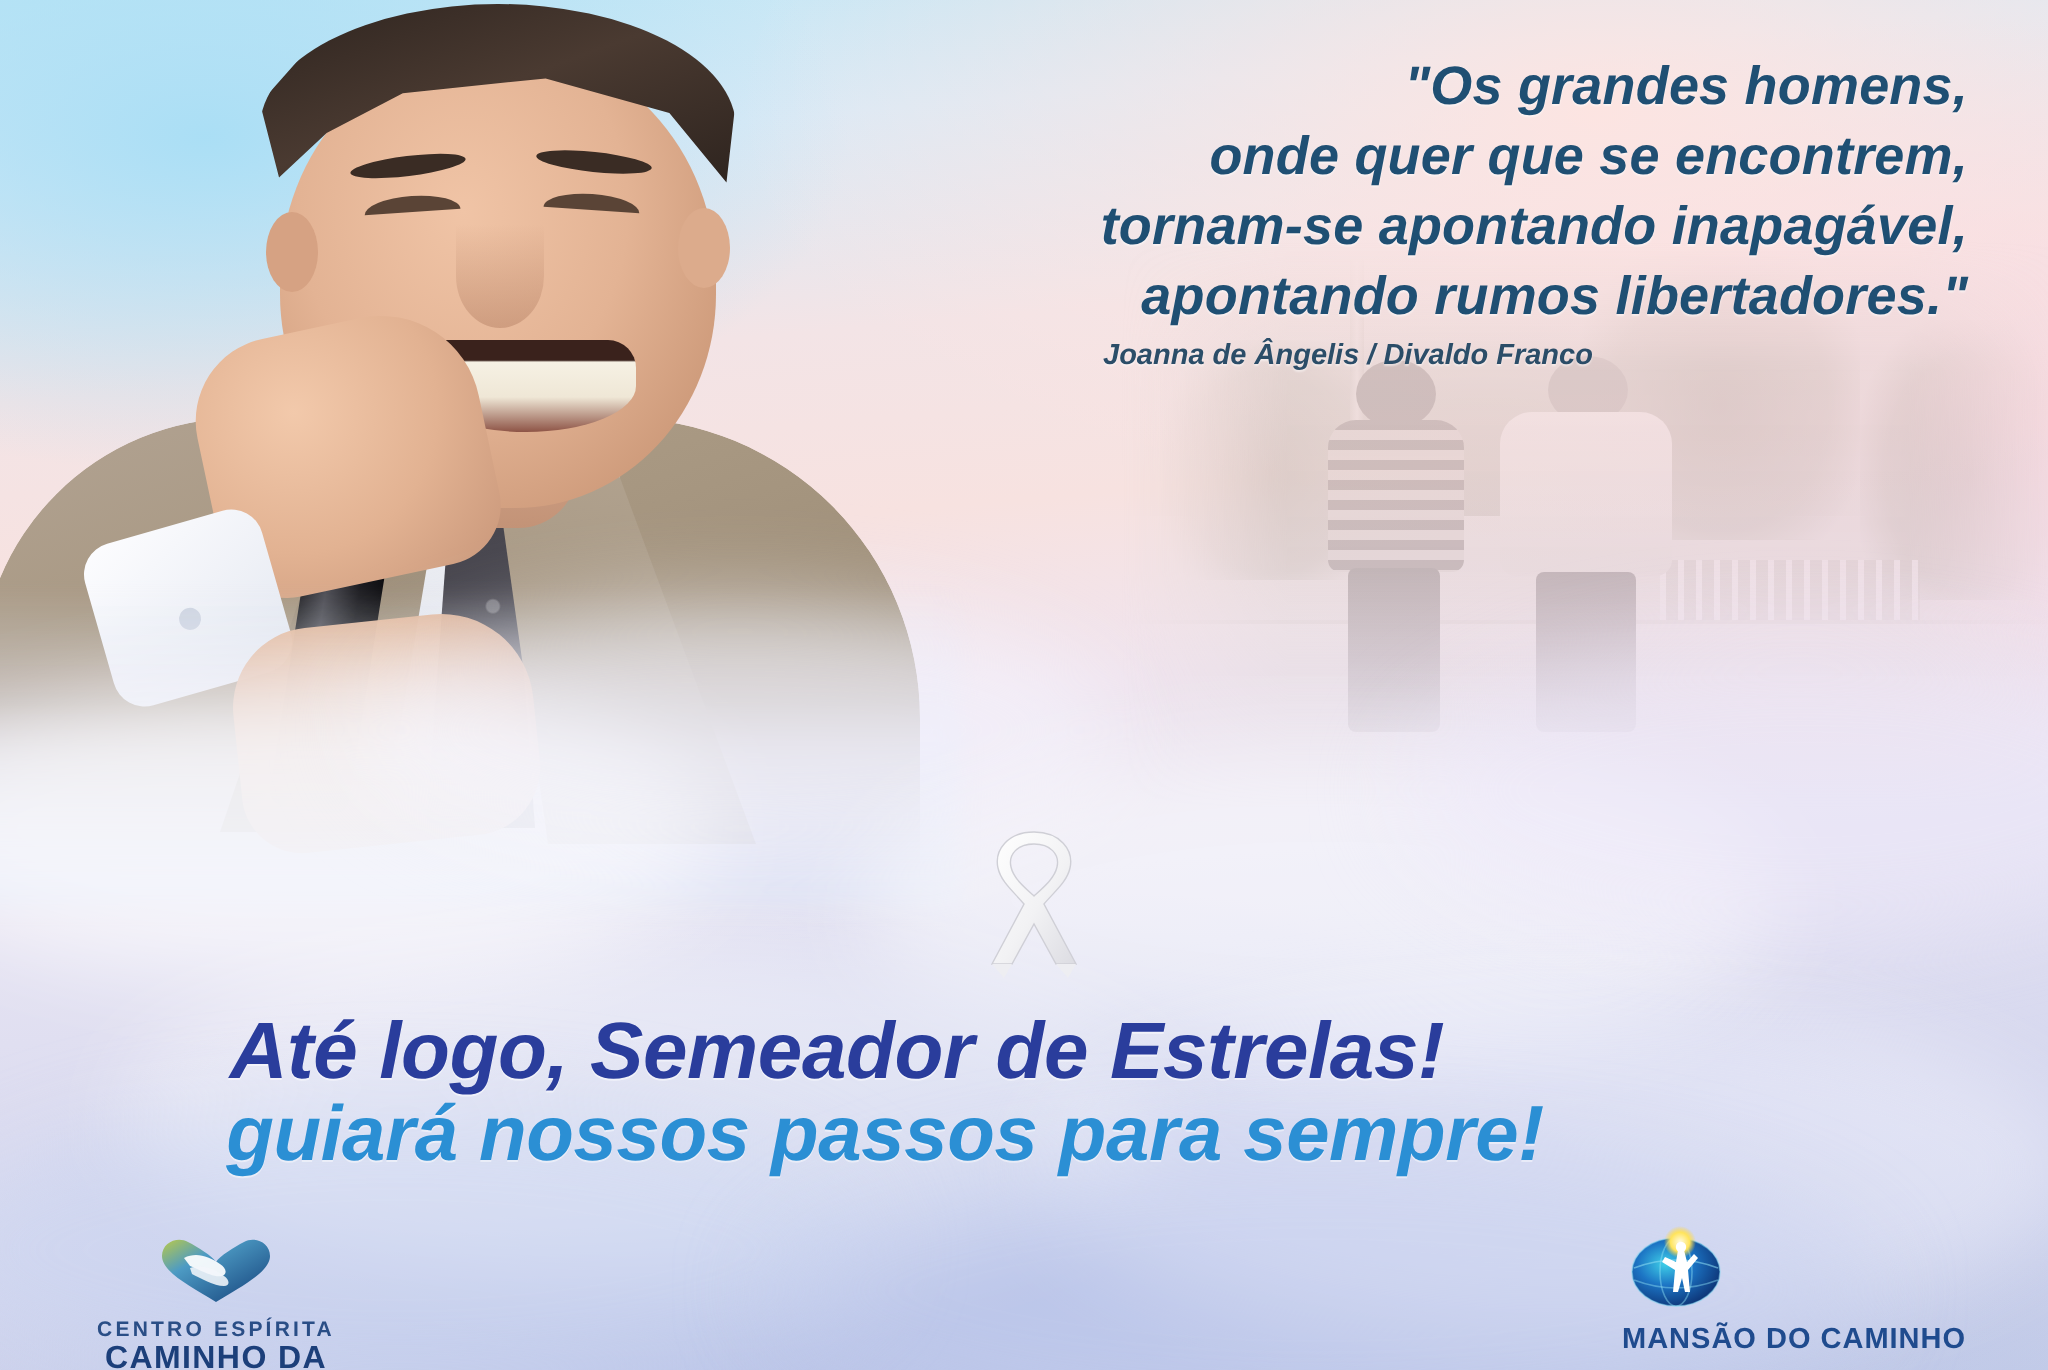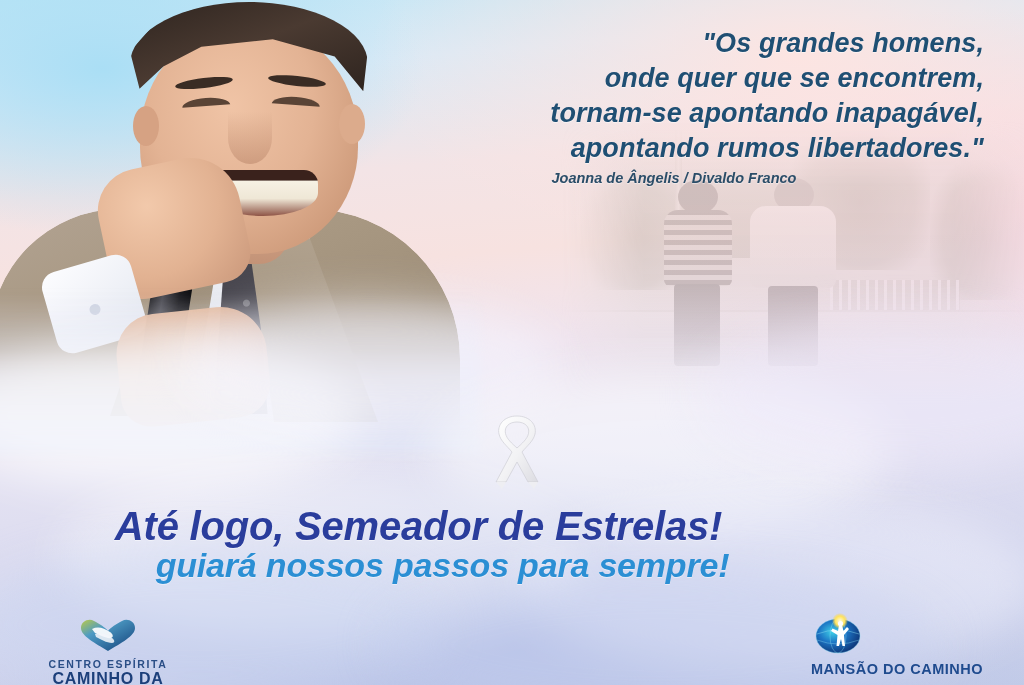--- a/index.html
+++ b/index.html
@@ -206,21 +206,21 @@
     position:absolute; left:0; top:486px; width:837px; text-align:center;
     font-style:italic; font-weight:bold; line-height:1.03;
     letter-spacing:-.2px;
     margin-top:20px;
   }
   .headline .h1, .headline .h2, .headline .h3 { display:block; white-space:nowrap; }
   .headline .h1 { font-size:40px; color:#2a3d9c;
     text-shadow:0 1px 0 rgba(255,255,255,.5); }
   .headline .h2 { font-size:38px; color:#2257ab; margin-top:2px;
     text-shadow:0 1px 0 rgba(255,255,255,.5); }
-  .headline .h3 { font-size:34px; color:#2b8fd4; margin-top:1px;
+  .headline .h3 { font-size:39px; color:#2b8fd4; margin-top:1px;
     text-shadow:0 1px 0 rgba(255,255,255,.45);padding-left:48px; }
 
   
   .logo-left { position:absolute; left:8px; top:618px; width:200px; text-align:center; }
   .logo-right{ position:absolute; right:3px; top:612px; width:210px; text-align:left; }
   .logo-left .mark { display:block; margin:0 auto 2px; }
   .logo-right .mark{ display:block; margin:0 auto 1px; }
   .ll-1 { font-size:10.5px; font-weight:bold; letter-spacing:1.6px; color:#2a4e86; line-height:1.15; }
   .ll-2 { font-size:16px; font-weight:bold; letter-spacing:.7px; color:#1c3f7a; line-height:1.15; }
   .lr-1 { font-size:14.5px; font-weight:bold; letter-spacing:.5px; color:#1f4b8e; line-height:1.15; }

